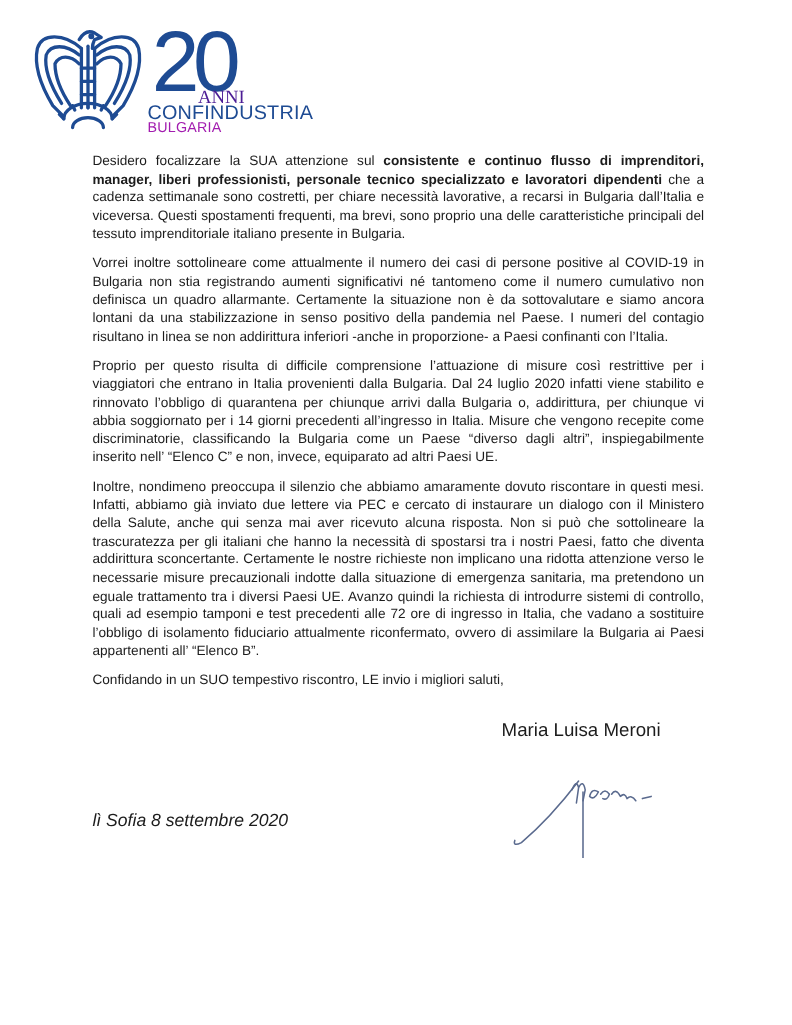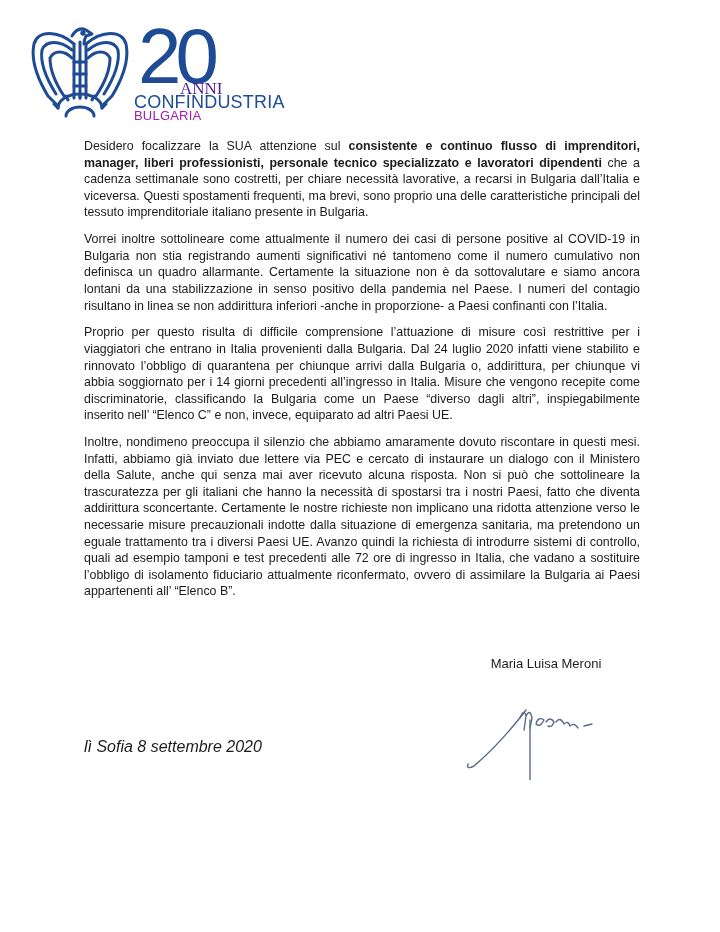--- a/index.html
+++ b/index.html
@@ -9,21 +9,21 @@
   .logo svg { display: block; }
   .logo-20 { position: absolute; left: 110px; top: -6px; font-family: "Liberation Sans", sans-serif;
              font-weight: normal; font-size: 78px; letter-spacing: -6px; line-height: 80px; }
   .logo-anni { position: absolute; left: 152px; top: 58px; font-family: "Liberation Serif", serif;
                font-size: 17px; letter-spacing: 0px; line-height: 17px; }
   .logo-line1 { position: absolute; left: 106px; top: 74px; font-size: 18px; line-height: 13px; letter-spacing: 0.2px; }
   .logo-line2 { position: absolute; left: 106px; top: 87px; font-size: 13px; line-height: 13px; letter-spacing: 0.2px; }
   .body-text { position: absolute; left: 84px; top: 138px; width: 556px; font-size: 12.4px; line-height: 16.6px; }
   .body-text p { margin: 0 0 10.2px 0; text-align: justify; }
   .body-text p.closing { margin-top: 6px; }
-  .sig-block { position: absolute; left: 456px; top: 656px; width: 180px; text-align: center; font-size: 13px; line-height: 16px; }
+  .sig-block { position: absolute; left: 456px; top: 656px; width: 180px; font-size: 17px; line-height: 16px; }
   .sig-name { margin-bottom: 12px; }
   .signature { position: absolute; left: 460px; top: 700px; width: 170px; height: 80px; }
   .date { position: absolute; left: 84px; top: 738px; font-size: 16px; font-style: italic; }
 </style>
 </head>
 <body>
 
 <div class="logo">
   <svg width="104" height="100" viewBox="0 0 104 100">
     <g fill="none" stroke="#1e4b93" stroke-width="3" stroke-linejoin="round" stroke-linecap="round">
@@ -53,20 +53,21 @@
   <span class="logo-anni" style="color:#4c1d95">ANNI</span>
   <span class="logo-line1" style="color:#1e4b93">CONFINDUSTRIA</span>
   <span class="logo-line2" style="color:#a21caf">BULGARIA</span>
 </div>
 
 <div class="body-text">
   <p><span>Desidero focalizzare la SUA attenzione sul </span><b>consistente e continuo flusso di imprenditori, manager, liberi professionisti, personale tecnico specializzato e lavoratori dipendenti</b><span> che a cadenza settimanale sono costretti, per chiare necessità lavorative, a recarsi in Bulgaria dall’Italia e viceversa. Questi spostamenti frequenti, ma brevi, sono proprio una delle caratteristiche principali del tessuto imprenditoriale italiano presente in Bulgaria.</span></p>
   <p>Vorrei inoltre sottolineare come attualmente il numero dei casi di persone positive al COVID-19 in Bulgaria non stia registrando aumenti significativi né tantomeno come il numero cumulativo non definisca un quadro allarmante. Certamente la situazione non è da sottovalutare e siamo ancora lontani da una stabilizzazione in senso positivo della pandemia nel Paese. I numeri del contagio risultano in linea se non addirittura inferiori -anche in proporzione- a Paesi confinanti con l’Italia.</p>
   <p>Proprio per questo risulta di difficile comprensione l’attuazione di misure così restrittive per i viaggiatori che entrano in Italia provenienti dalla Bulgaria. Dal 24 luglio 2020 infatti viene stabilito e rinnovato l’obbligo di quarantena per chiunque arrivi dalla Bulgaria o, addirittura, per chiunque vi abbia soggiornato per i 14 giorni precedenti all’ingresso in Italia. Misure che vengono recepite come discriminatorie, classificando la Bulgaria come un Paese “diverso dagli altri”, inspiegabilmente inserito nell’ “Elenco C” e non, invece, equiparato ad altri Paesi UE.</p>
   <p>Inoltre, nondimeno preoccupa il silenzio che abbiamo amaramente dovuto riscontare in questi mesi. Infatti, abbiamo già inviato due lettere via PEC e cercato di instaurare un dialogo con il Ministero della Salute, anche qui senza mai aver ricevuto alcuna risposta. Non si può che sottolineare la trascuratezza per gli italiani che hanno la necessità di spostarsi tra i nostri Paesi, fatto che diventa addirittura sconcertante. Certamente le nostre richieste non implicano una ridotta attenzione verso le necessarie misure precauzionali indotte dalla situazione di emergenza sanitaria, ma pretendono un eguale trattamento tra i diversi Paesi UE. Avanzo quindi la richiesta di introdurre sistemi di controllo, quali ad esempio tamponi e test precedenti alle 72 ore di ingresso in Italia, che vadano a sostituire l’obbligo di isolamento fiduciario attualmente riconfermato, ovvero di assimilare la Bulgaria ai Paesi appartenenti all’ “Elenco B”.</p>
+  <p class="closing">Confidando in un SUO tempestivo riscontro, LE invio i migliori saluti,</p>
 </div>
 
 <div class="sig-block">
   <div class="sig-name">Maria Luisa Meroni</div>
 </div>
 
 <svg class="signature" viewBox="0 0 170 80">
   <g fill="none" stroke="#5a6a8e" stroke-width="1.4" stroke-linecap="round" stroke-linejoin="round">
     <path d="M8 64 Q6 70 14 66 Q40 44 66 10"></path>
     <path d="M60 18 Q64 8 66 16 L64 30 M66 16 Q70 8 72 18 L70 28"></path>

